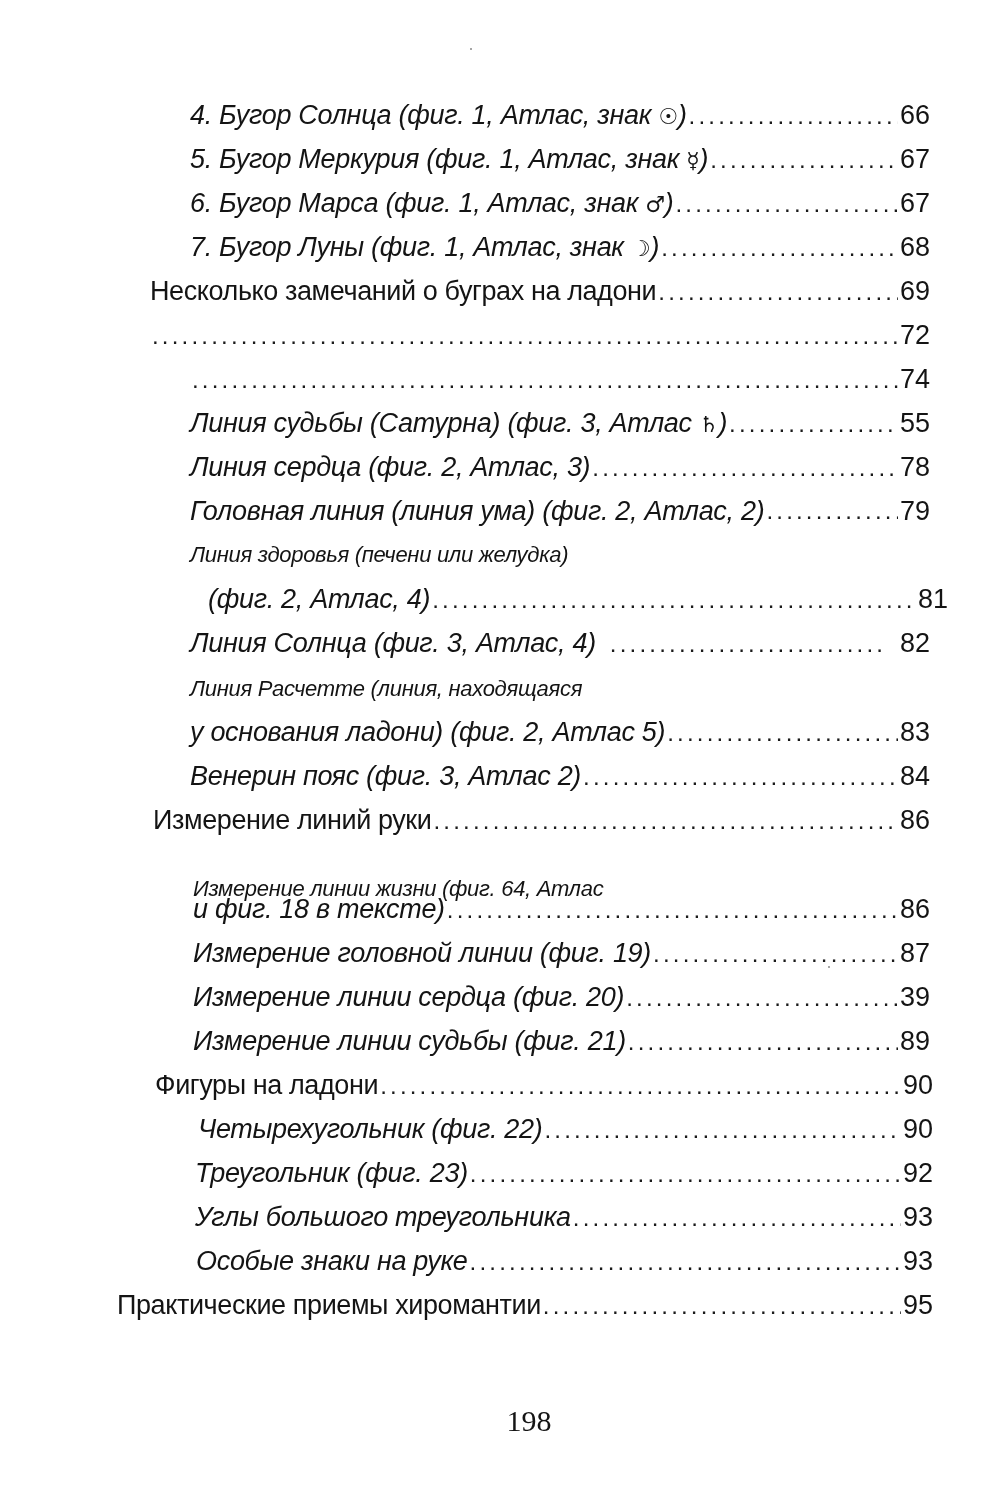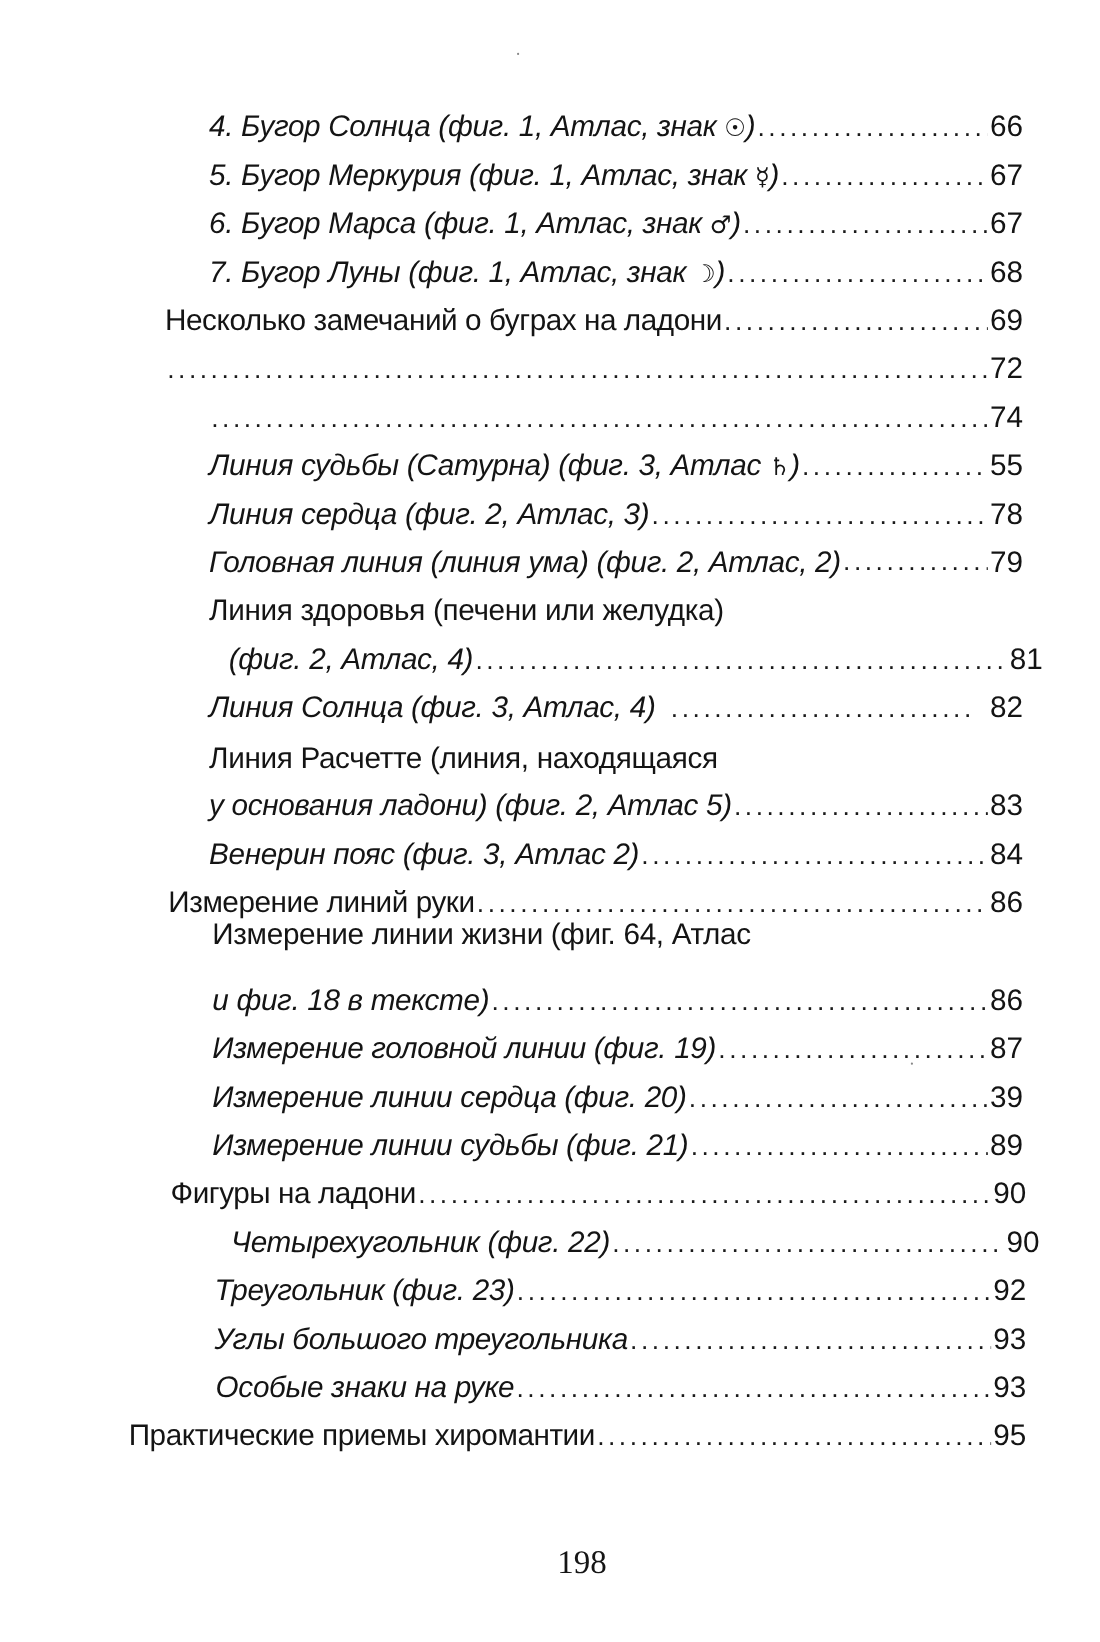--- a/index.html
+++ b/index.html
@@ -13,21 +13,21 @@
   .row.lvl1 { left: 150px; }
   .row.lvl2 { left: 190px; }
   .row.lvl2b { left: 193px; }
   .title { flex: 0 0 auto; }
   .row.italic .title { font-style: italic; letter-spacing: -0.3px; }
   .row.upright .title { letter-spacing: -0.4px; }
   .leader { flex: 1 1 auto; overflow: hidden; margin: 0 2px; letter-spacing: 3.2px;
             font-size: 24px; color: #1a1a1a; }
   .leader::before { content: "....................................................................................................................................................................."; }
   .page-num { flex: 0 0 auto; text-align: right; }
-  .cont { position: absolute; font-size: 27px; line-height: 40px; 
+  .cont { position: absolute; font-size: 22px; line-height: 40px; font-style: italic;
           letter-spacing: -0.3px; white-space: nowrap; }
   .symbol { font-style: normal; font-family: "DejaVu Sans", sans-serif; font-size: 22px; }
   .folio { position: absolute; top: 1404px; left: 0; width: 1058px; text-align: center;
            font-family: "Liberation Serif", serif; font-size: 30px; color: #151515; }
   .speck { position: absolute; width: 2px; height: 2px; background: #888; border-radius: 1px; }
 </style>
 </head>
 <body>
 
 <div class="page">
@@ -117,21 +117,21 @@
       <span class="leader"></span>
       <span class="page-num">84</span>
     </div>
 
     <div class="row lvl1 upright" style="top:705px; left:153px; width:777px;">
       <span class="title">Измерение линий руки </span>
       <span class="leader"></span>
       <span class="page-num">86</span>
     </div>
 
-    <div class="cont" style="left:193px; top:734px;">Измерение линии жизни (фиг. 64, Атлас</div>
+    <div class="cont" style="left:193px; top:774px;">Измерение линии жизни (фиг. 64, Атлас</div>
     <div class="row lvl2b italic" style="top:794px; width:737px;">
       <span class="title">и фиг. 18 в тексте)</span>
       <span class="leader"></span>
       <span class="page-num">86</span>
     </div>
 
     <div class="row lvl2b italic" style="top:838px; width:737px;">
       <span class="title">Измерение головной линии (фиг. 19) </span>
       <span class="leader"></span>
       <span class="page-num">87</span>
@@ -148,21 +148,21 @@
       <span class="leader"></span>
       <span class="page-num">89</span>
     </div>
 
     <div class="row lvl1 upright" style="top:970px; left:155px; width:778px;">
       <span class="title">Фигуры на ладони </span>
       <span class="leader"></span>
       <span class="page-num">90</span>
     </div>
 
-    <div class="row lvl2b italic" style="top:1014px; left:198px; width:735px;margin-left:12px;">
+    <div class="row lvl2b italic" style="top:1014px; left:198px; width:735px;">
       <span class="title">Четырехугольник (фиг. 22) </span>
       <span class="leader"></span>
       <span class="page-num">90</span>
     </div>
 
     <div class="row lvl2b italic" style="top:1058px; left:195px; width:738px;">
       <span class="title">Треугольник (фиг. 23) </span>
       <span class="leader"></span>
       <span class="page-num">92</span>
     </div>

